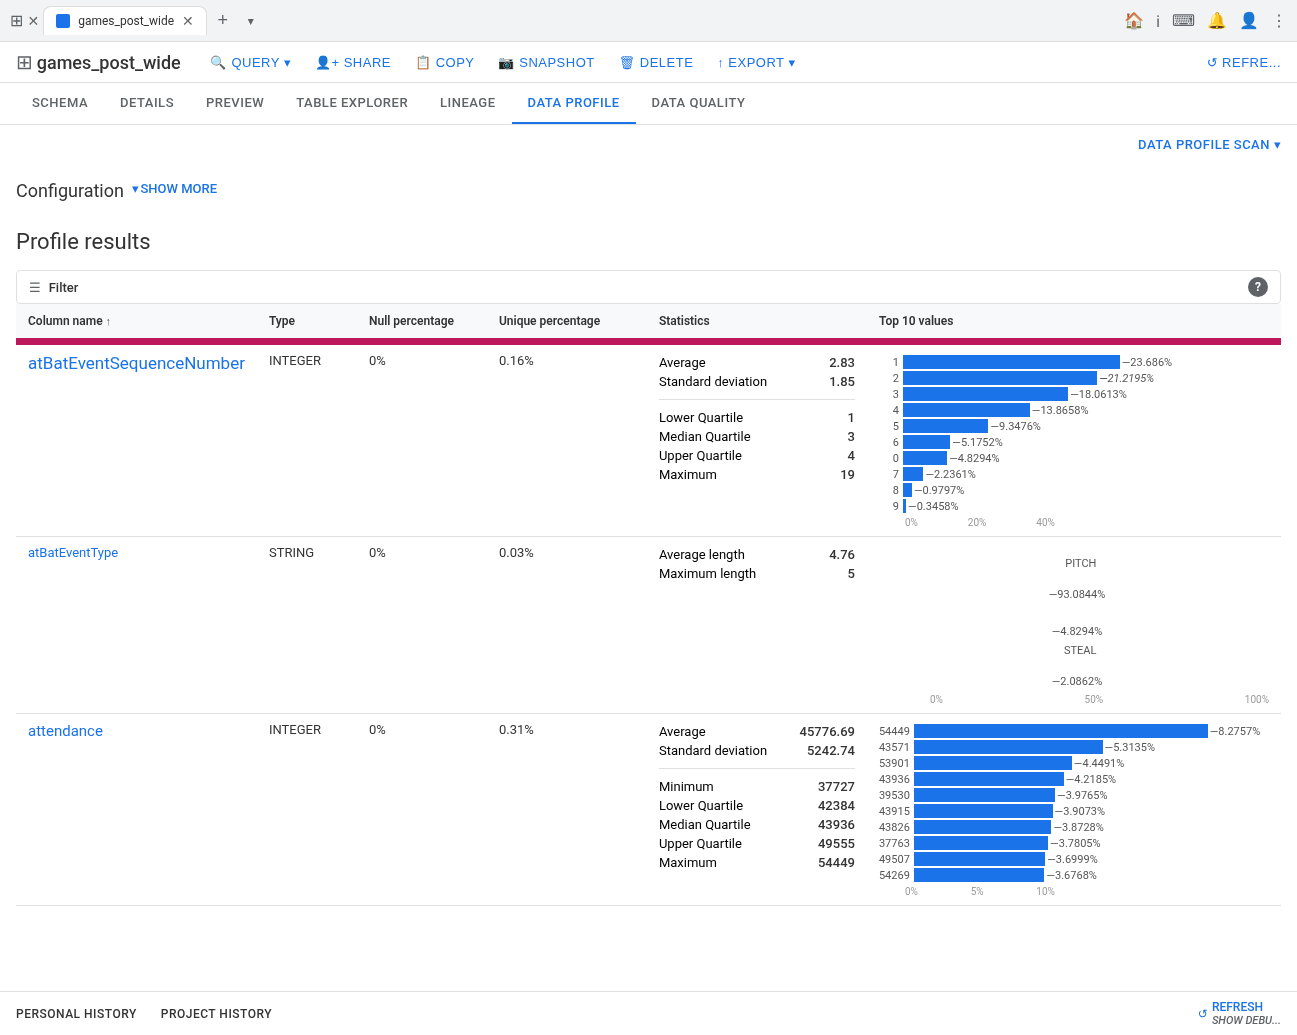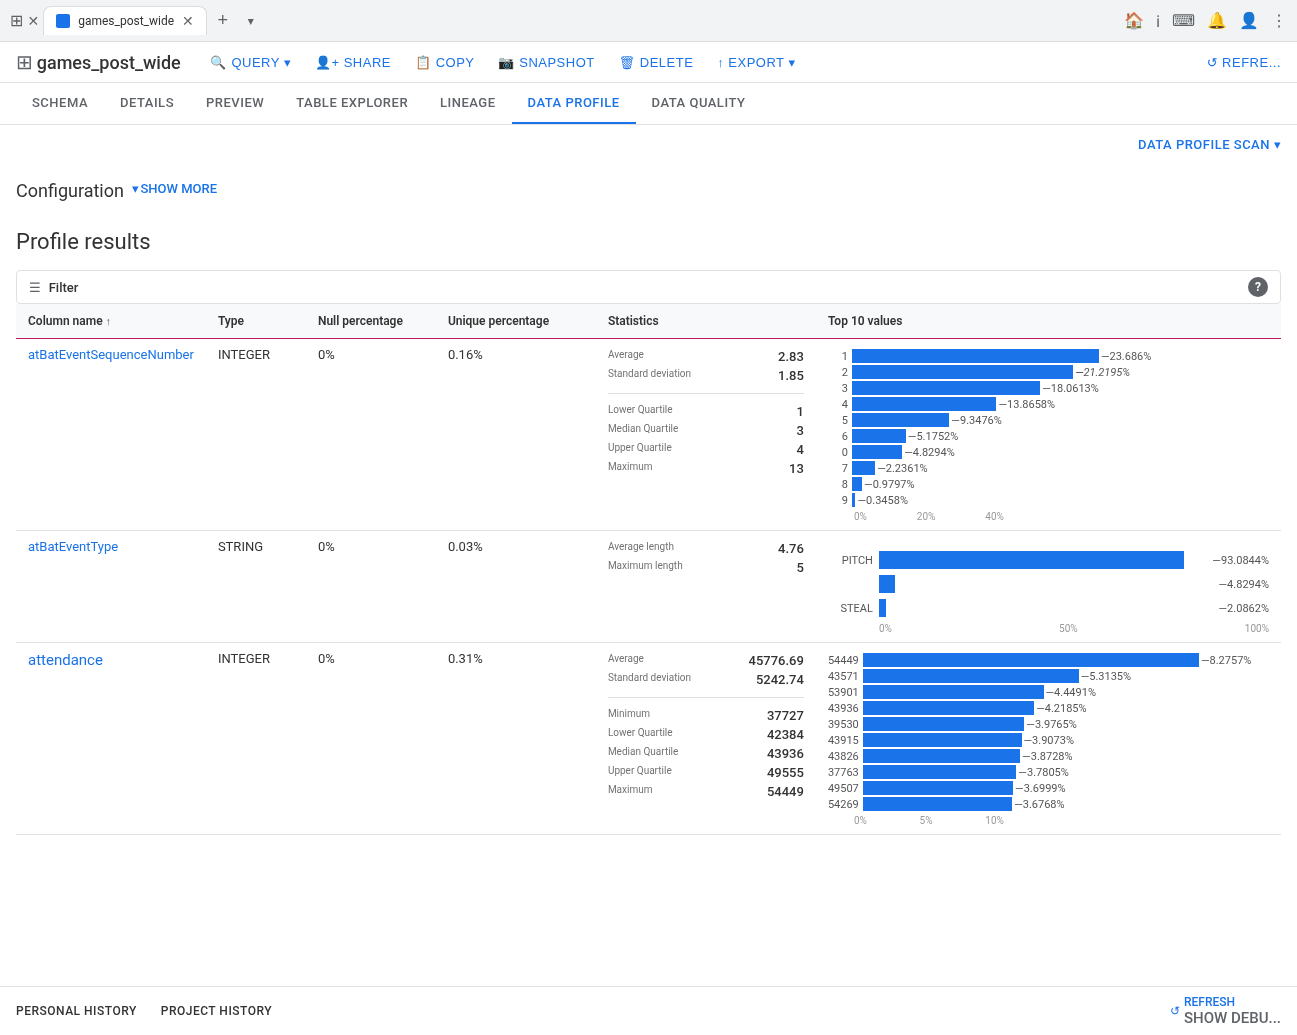--- a/index.html
+++ b/index.html
@@ -74,59 +74,59 @@
     }
     .filter-icon { color: #5f6368; }
     .filter-label { font-size: 13px; font-weight: 500; color: #333; }
     .filter-input { border: none; outline: none; font-size: 13px; color: #5f6368; flex: 1; }
     .help-icon { margin-left: auto; width: 20px; height: 20px; border-radius: 50%; background: #5f6368; color: #fff; font-size: 12px; display: flex; align-items: center; justify-content: center; font-weight: bold; }
 
     
     .data-table { width: 100%; border-collapse: collapse; }
     .data-table th {
       background: #f8f9fa; text-align: left; padding: 10px 12px;
-      font-size: 12px; font-weight: 600; color: #333; border-bottom: 1px solid #be185d;
+      font-size: 12px; font-weight: 600; color: #333; border-bottom: 7px solid #be185d;
       white-space: nowrap;
     }
     .data-table td { padding: 8px 12px; vertical-align: top; border-bottom: 1px solid #e0e0e0; font-size: 13px; }
 
     .col-name { width: 180px; }
     .col-type { width: 100px; }
     .col-null { width: 130px; }
     .col-unique { width: 160px; }
     .col-stats { width: 220px; }
     .col-top10 { min-width: 280px; }
 
     .sort-icon { font-size: 11px; color: #5f6368; }
 
     
     .stat-row { display: flex; justify-content: space-between; padding: 2px 0; }
-    .stat-label { color: #737373; font-size: 10px; }
+    .stat-label { color: #000000; font-size: 13px; }
     .stat-value { color: #333; font-size: 13px; font-weight: 500; }
     .stat-divider { border: none; border-top: 1px solid #e0e0e0; margin: 8px 0; }
     .bar-row { display: flex; align-items: center; gap: 4px; margin: 2px 0; font-size: 11px; }
     .bar-label { color: #555; text-align: right; min-width: 20px; font-size: 11px; }
     .bar-container { flex: 1; height: 14px; position: relative; background: transparent; text-align: right; }
     .bar { height: 100%; background: #1a73e8; display: inline-block; }
     .bar-pct { color: #555; font-size: 11px; margin-left: 2px; white-space: nowrap; }
     .bar-axis { display: flex; justify-content: space-between; font-size: 10px; color: #999; margin-top: 4px; }
-    .hbar-row { display: flex; align-items: center; margin: 4px 0; }
+    .hbar-row { display: flex; align-items: center; margin: 4px 0; flex-direction: column; }
     .hbar-label { font-size: 11px; color: #555; width: 45px; text-align: right; }
     .hbar-bar { height: 18px; background: #1a73e8; position: relative; }
 
     
     .bottom-bar {
       position: fixed; bottom: 0; left: 0; right: 0;
       background: #fff; border-top: 1px solid #e0e0e0;
       display: flex; align-items: center; padding: 8px 16px;
       gap: 24px;
     }
     .history-tab { font-size: 12px; color: #333; font-weight: 500; text-transform: uppercase; cursor: pointer; letter-spacing: 0.5px; }
     .bottom-refresh { margin-left: auto; color: #1a73e8; font-size: 12px; font-weight: 500; text-transform: uppercase; display: flex; align-items: center; gap: 4px; cursor: pointer; }
-    .show-debug { font-size: 15px; color: #5f6368; }
+    .show-debug { font-size: 11px; color: #5f6368; font-style: italic; }
 
     .content-scroll { overflow-y: auto; padding-bottom: 50px; }
   </style>
 </head>
 <body>
 
 <div class="browser-chrome">
   <div class="tab-bar">
     <div class="tab-home">
       <span>⊞</span>
@@ -231,21 +231,21 @@
         </th>
         <th class="col-type">Type</th>
         <th class="col-null">Null percentage</th>
         <th class="col-unique">Unique percentage</th>
         <th class="col-stats">Statistics</th>
         <th class="col-top10">Top 10 values</th>
       </tr>
     </thead>
     <tbody id="table-body">
     <tr>
-          <td style="font-weight: 400; color: rgb(26, 115, 232); font-size: 13px;">atBatEventSequenceNumber</td>
+          <td style="font-weight: 400; color: rgb(26, 115, 232); font-size: 17px;">atBatEventSequenceNumber</td>
           <td>INTEGER</td>
           <td>0%</td>
           <td>0.16%</td>
           <td>
             <div class="stat-row">
               <span class="stat-label">Average</span>
               <span class="stat-value">2.83</span>
             </div>
             <div class="stat-row">
               <span class="stat-label">Standard deviation</span>
@@ -259,21 +259,21 @@
             <div class="stat-row">
               <span class="stat-label">Median Quartile</span>
               <span class="stat-value">3</span>
             </div>
             <div class="stat-row">
               <span class="stat-label">Upper Quartile</span>
               <span class="stat-value">4</span>
             </div>
             <div class="stat-row">
               <span class="stat-label">Maximum</span>
-              <span class="stat-value">13</span>
+              <span class="stat-value">19</span>
             </div>
           </td>
           <td style="min-width: 260px;">
             <div style="font-size: 11px;">
               <div class="bar-row">
                 <span class="bar-label">1</span>
                 <div class="bar-container" style="width: 150px; display: flex; align-items: center;">
                   <div class="bar" style="width: 59.215%;"></div>
                   <span class="bar-pct">—23.686%</span>
                 </div>

